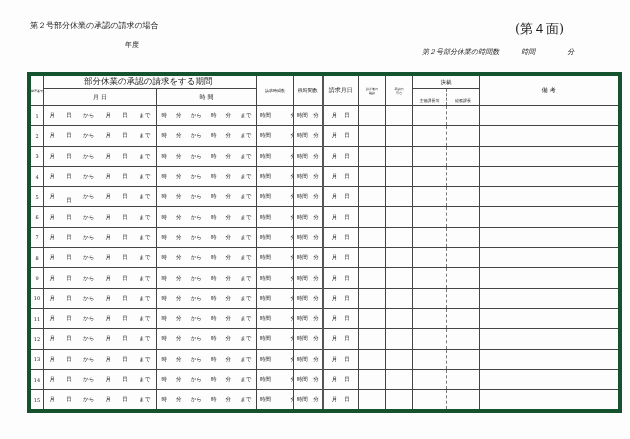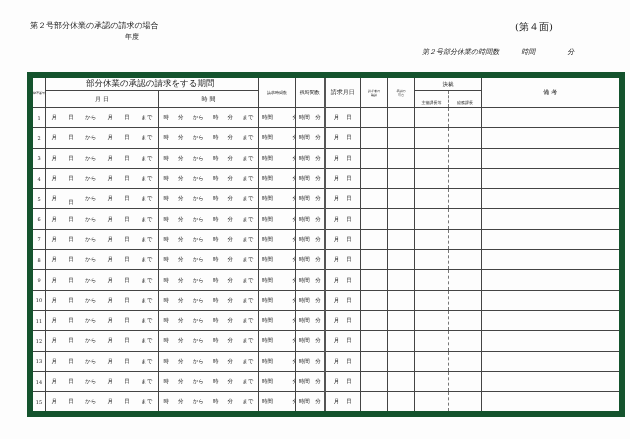--- a/index.html
+++ b/index.html
@@ -2,36 +2,36 @@
 <html><head>
 <meta charset="utf-8">
 <style>
   html, body { margin:0; padding:0; }
   body {
     width:630px; height:439px; background:#fdfdfd; position:relative; overflow:hidden;
     font-family:"DejaVu Serif","Liberation Serif",serif; color:#222;
   }
   .abs { position:absolute; white-space:nowrap; }
   #title { left:30px; top:20px; font-size:8px; }
-  #form-no { left:515px; top:20px; font-size:10px; }
-  #fiscal-year { left:125px; top:32px; font-size:7px; }
+  #form-no { left:515px; top:20px; font-size:13px; }
+  #fiscal-year { left:125px; top:40px; font-size:7px; }
   #hours-summary { left:422px; top:47px; font-size:7px; }
   #hours-summary span { display:inline-block;font-style:italic; }
   #hours-summary .gap1 { width:22px; }
   #hours-summary .gap2 { width:32px; }
 
   table.form {
     position:absolute; left:27px; top:72px; border-collapse:collapse;
     table-layout:fixed; font-size:6px;
   }
   table.form td, table.form th {
     border:1px solid #444; padding:0; text-align:center; vertical-align:middle;
     overflow:hidden; white-space:nowrap; font-weight:normal;
   }
-  table.form { border:6px solid #14532d; }
+  table.form { border:4px solid #14532d; }
   .h-big { font-size:8.5px; text-align:left !important; padding-left:40px !important; }
   .h-mid { font-size:7px; }
   .h-small { font-size:4px; line-height:5px; }
   .h-tiny { font-size:3px; line-height:4px; }
   .dashed-right { border-right:1px dashed #777 !important; }
   .dashed-left { border-left:1px dashed #777 !important; }
   .thick-left { border-left:2px solid #555 !important; }
   tr.body-row td { height:19.3px; }
   td.cell-date, td.cell-time {
     font-size:5.5px; padding:0 3px;

